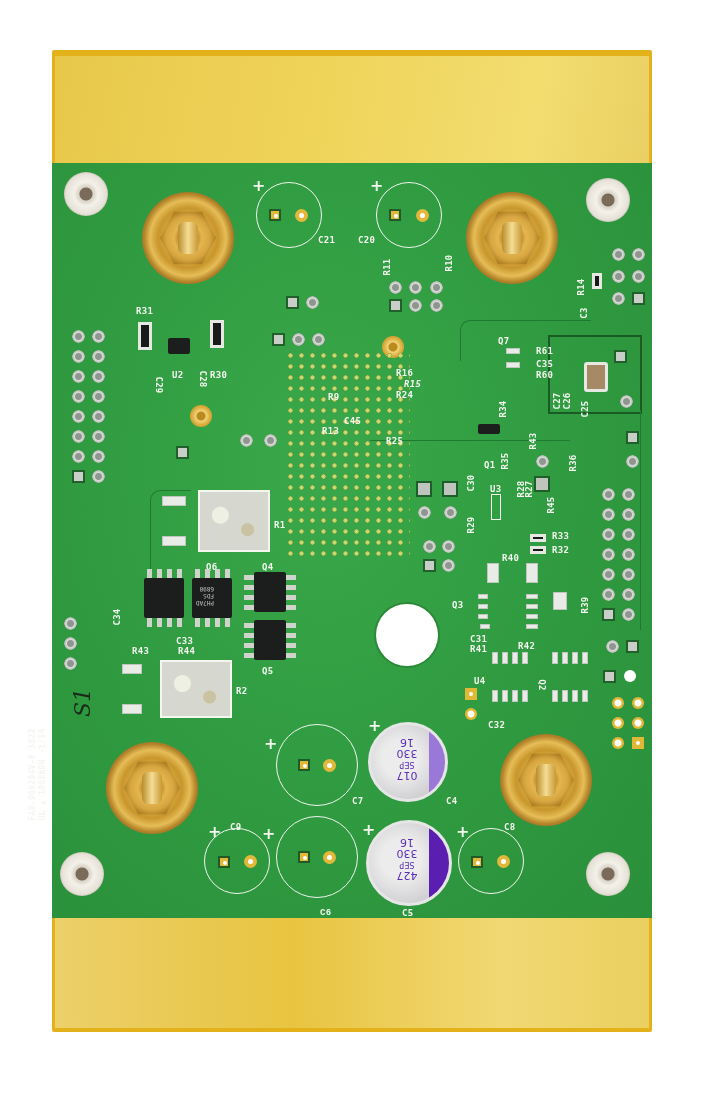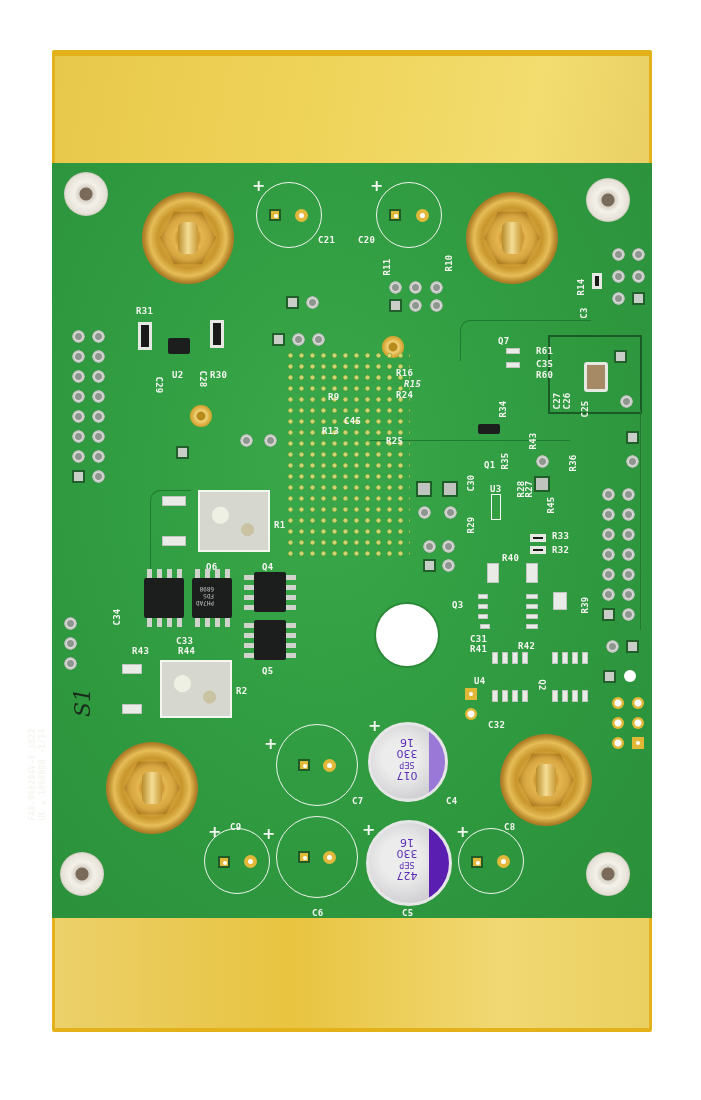--- a/index.html
+++ b/index.html
@@ -378,19 +378,19 @@
 <div class="abs plus" style="left:208px;top:822px;">+</div>
 <div class="abs ring" style="left:204px;top:828px;width:66px;height:66px;"></div>
 <div class="abs pad-sq" style="left:218px;top:856px;"></div>
 <div class="abs pad-rd" style="left:244px;top:855px;"></div>
 <div class="abs silk" style="left:230px;top:822px;">C9</div>
 
 <div class="abs plus" style="left:262px;top:824px;">+</div>
 <div class="abs ring" style="left:276px;top:816px;width:82px;height:82px;"></div>
 <div class="abs pad-sq" style="left:298px;top:851px;"></div>
 <div class="abs pad-rd" style="left:323px;top:851px;"></div>
-<div class="abs silk" style="left:312px;top:908px;">C6</div>
+<div class="abs silk" style="left:320px;top:908px;font-family:Liberation Mono, monospace;">C6</div>
 
 <div class="abs plus" style="left:456px;top:822px;">+</div>
 <div class="abs ring" style="left:458px;top:828px;width:66px;height:66px;"></div>
 <div class="abs pad-sq" style="left:471px;top:856px;"></div>
 <div class="abs pad-rd" style="left:497px;top:855px;"></div>
 <div class="abs silk" style="left:484px;top:822px;margin-left:20px;">C8</div>
 
 </body></html>

